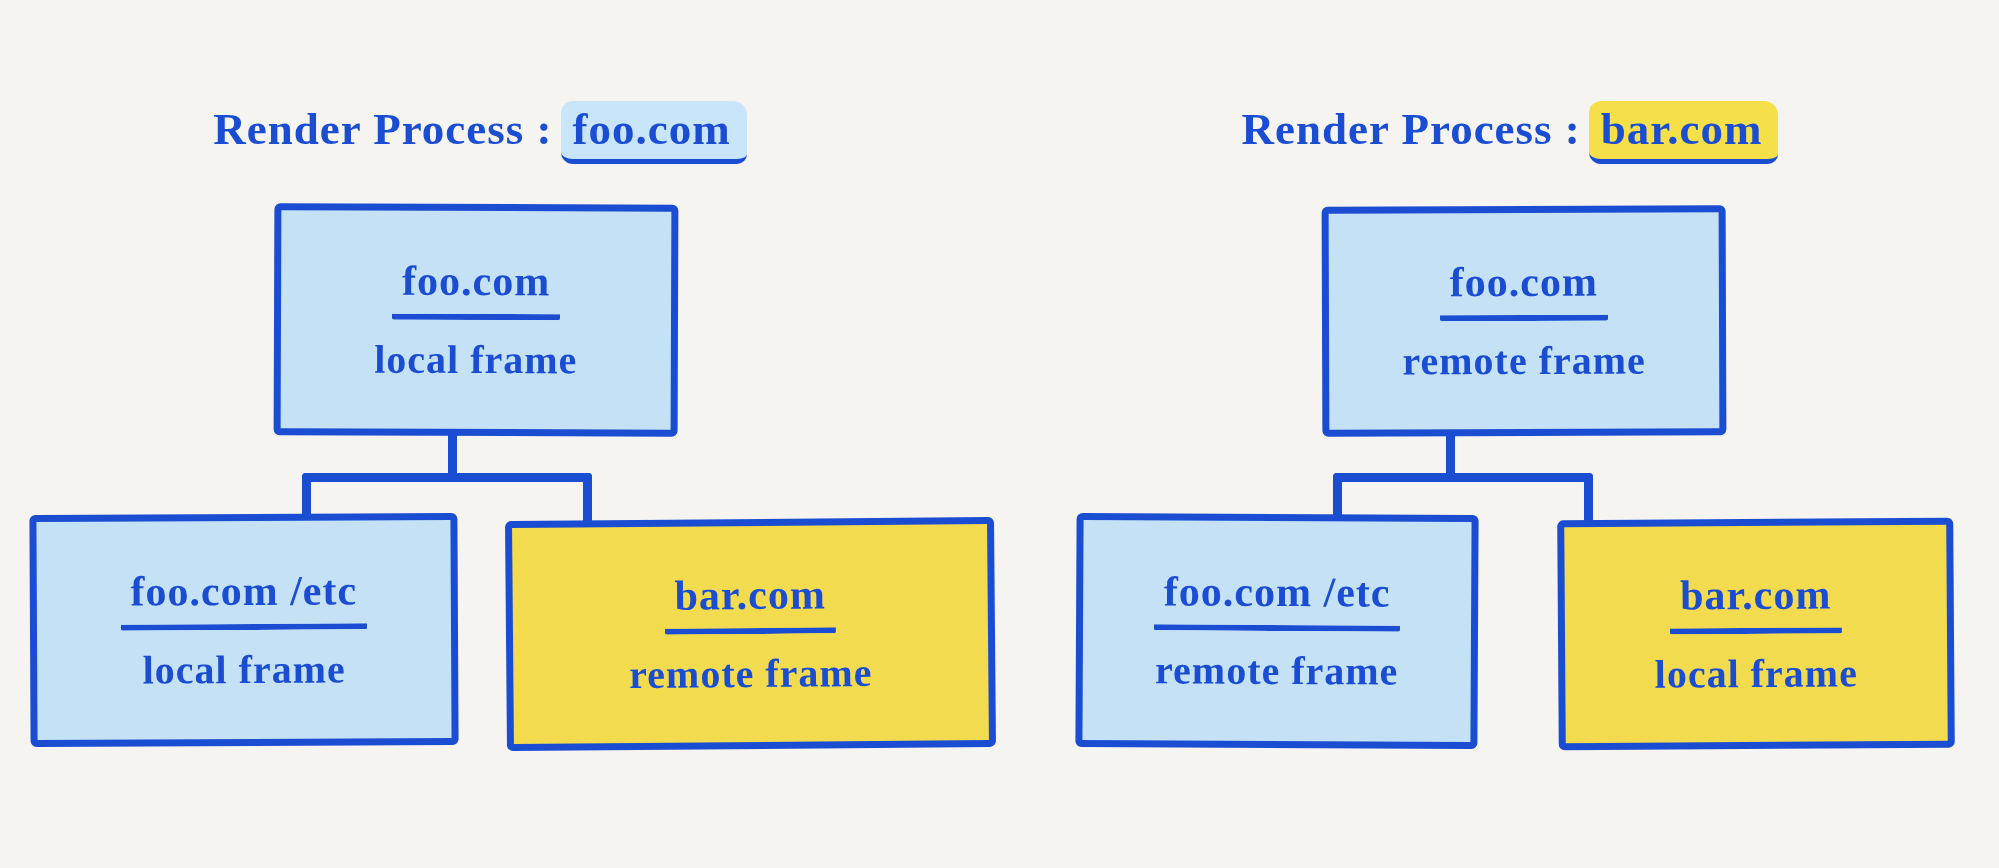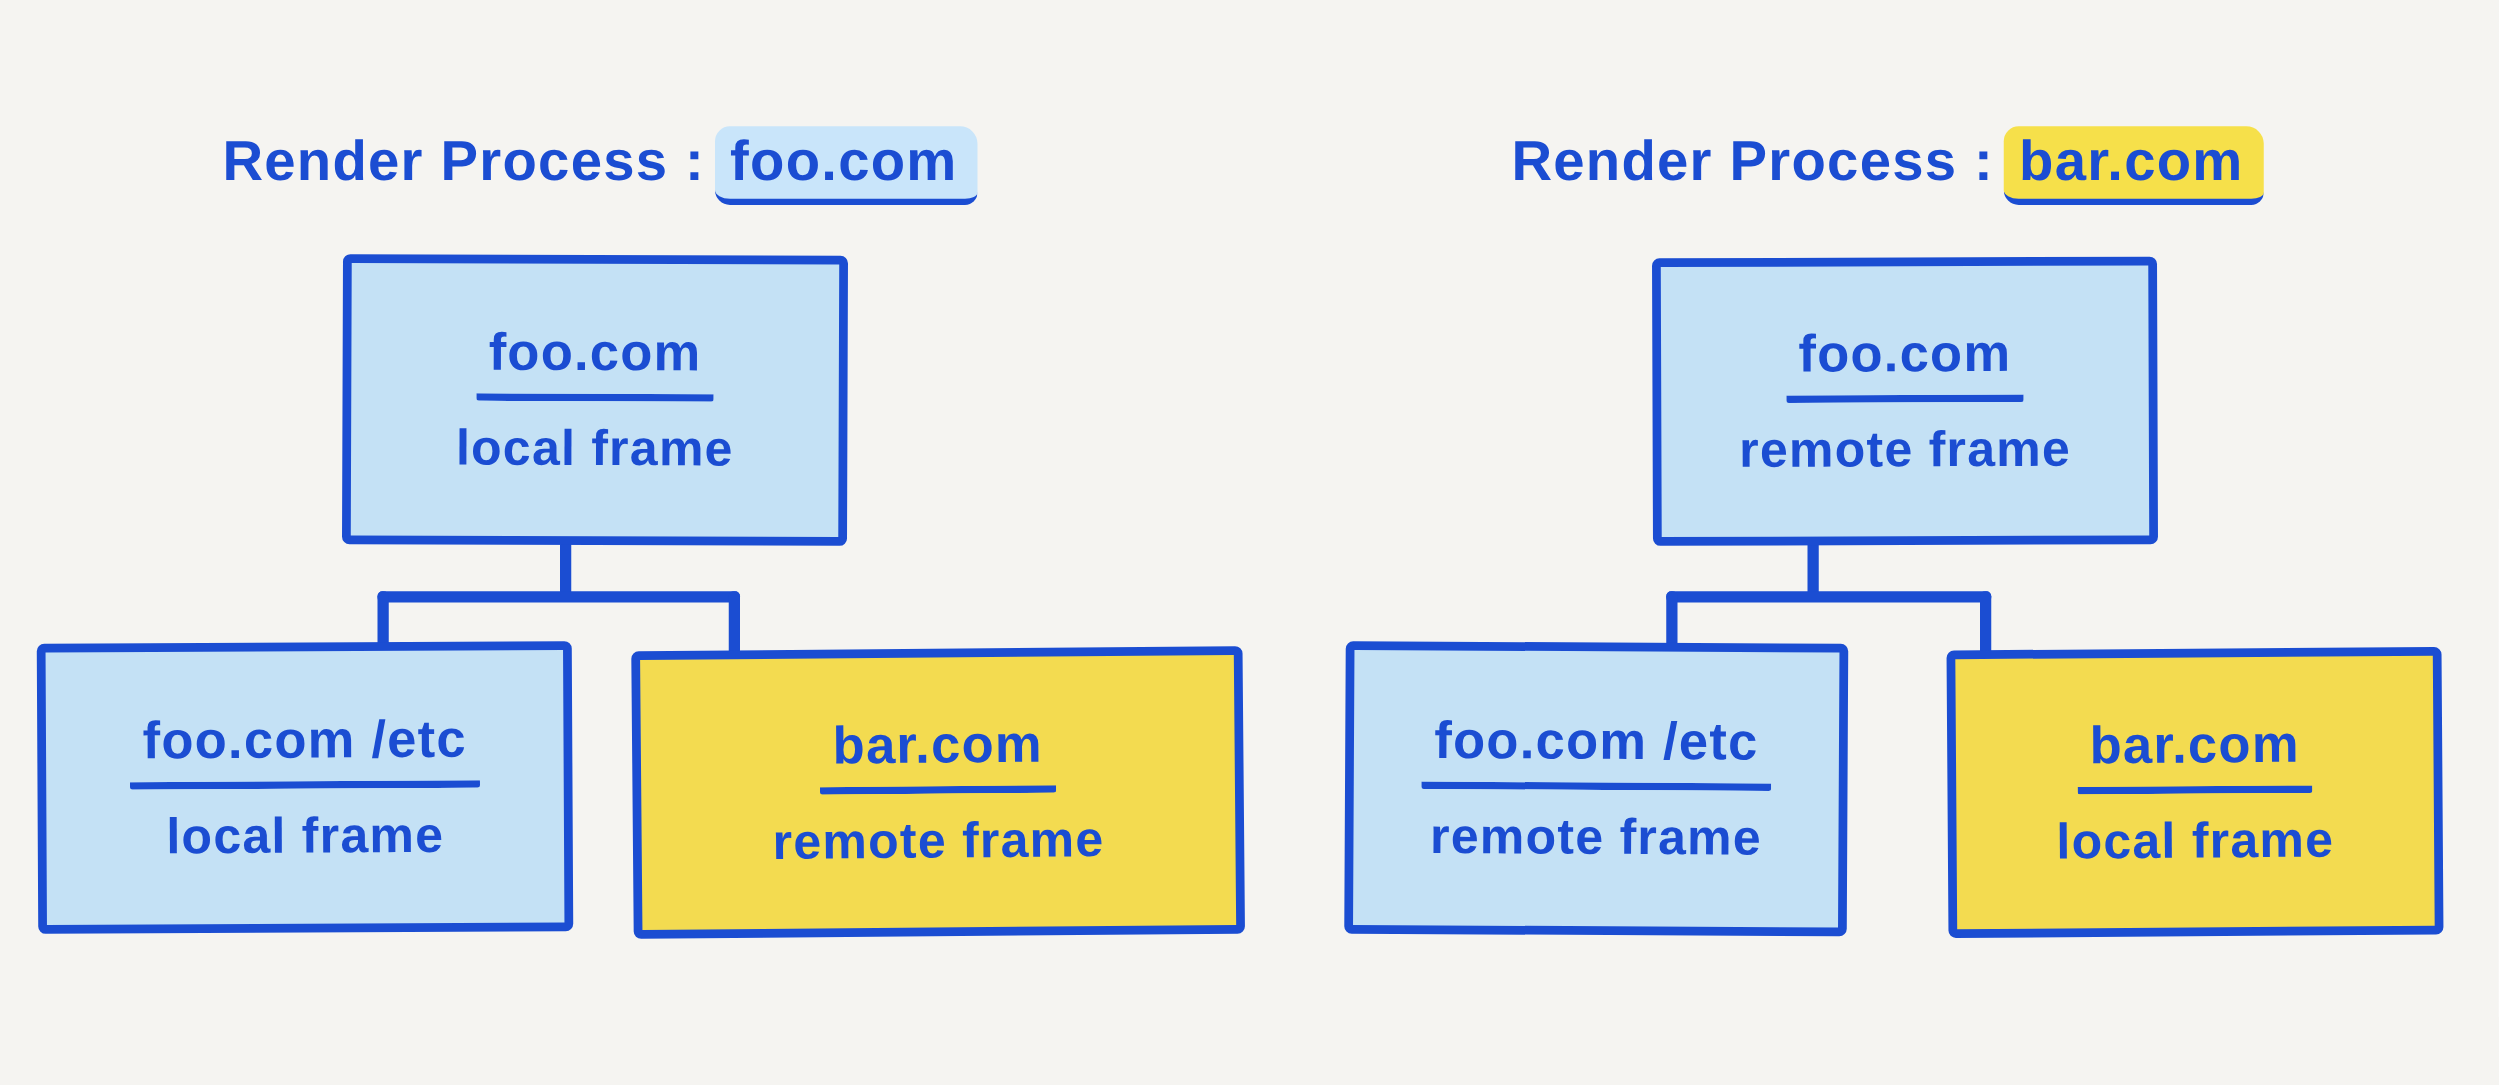--- a/index.html
+++ b/index.html
@@ -10,21 +10,21 @@
     --hl-yellow:#f6e04a;
     --bg:#f5f4f1;
   }
   html,body{margin:0;padding:0;}
   .canvas{
     position:relative;
     width:1999px;
     height:868px;
     background:var(--bg);
     overflow:hidden;
-    font-family:Liberation Sans, sans-serif;
+    font-family:Liberation Serif, serif;
     color:var(--blue);
   }
   .title{
     position:absolute;
     font-size:45px;
     font-weight:bold;
     letter-spacing:1px;
     white-space:nowrap;
     text-align:center;
     color:var(--blue);

